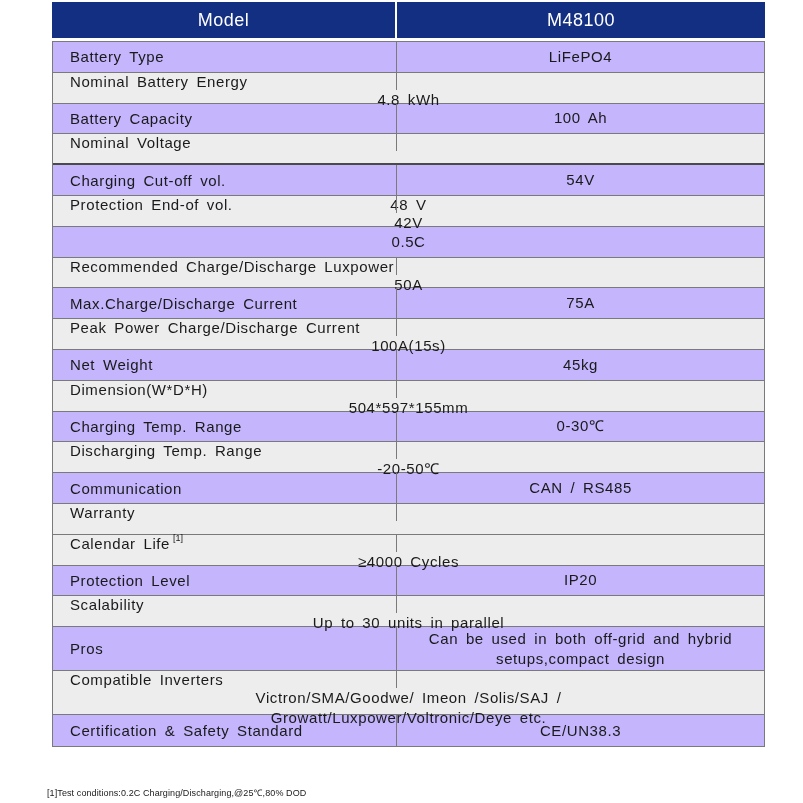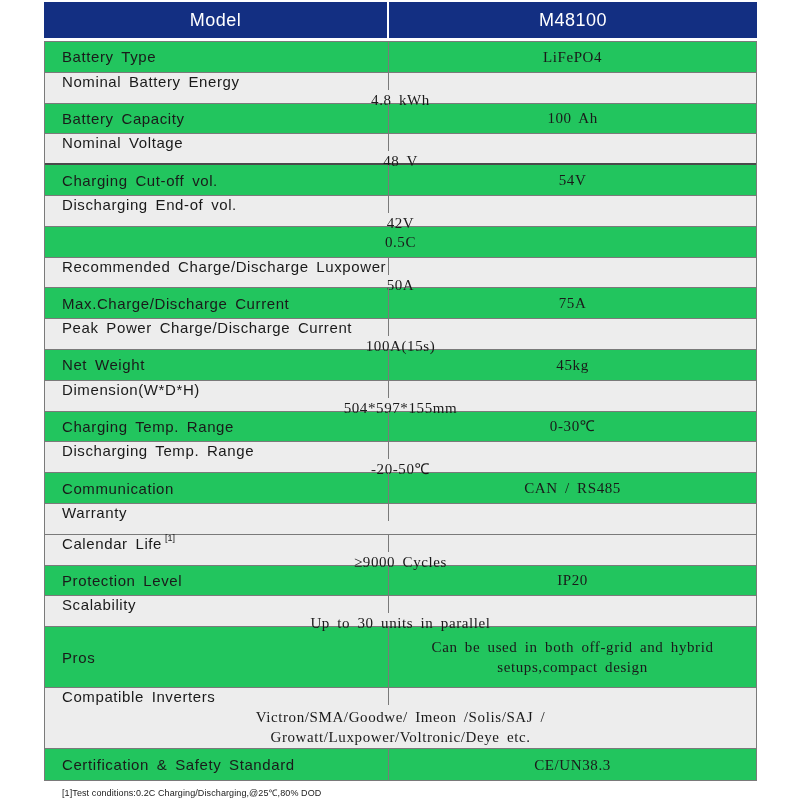--- a/index.html
+++ b/index.html
@@ -3,53 +3,53 @@
 <meta charset="utf-8">
 <style>
   html,body{margin:0;padding:0;}
   body{
     width:803px;height:803px;background:#ffffff;
     font-family:"Liberation Sans", sans-serif;
     color:var(--text,#1a1a1a);
     overflow:hidden;
   }
   .sheet{position:relative;width:803px;height:803px;}
-  .tbl{position:absolute;left:44px;top:2px;width:713px;}
+  .tbl{position:absolute;left:52px;top:2px;width:713px;}
 
   
   .hdr{
     display:flex;height:36px;margin-bottom:3px;
     background:var(--header-bg,#132F82);
     color:var(--header-text,#ffffff);
     font-size:18px;letter-spacing:0.5px;
   }
   .hdr .hcell{display:flex;align-items:center;justify-content:center;box-sizing:border-box;}
   .hdr .hc1{width:48.4%;border-right:2px solid #ffffff;}
   .hdr .hc2{flex:1;}
 
   
   .tbody{border:1px solid var(--border,#7A7A7A);}
   .row{
     display:flex;height:30.8px;box-sizing:border-box;
     border-bottom:1px solid var(--border,#7A7A7A);
     font-size:15px;letter-spacing:0.6px;word-spacing:3px;
-    background:#22c55e;
+    background:#c4b5fd;
   }
   .row:last-child{border-bottom:none;}
   .row.shaded{background:var(--row-shaded,#EDEDED);flex-direction:column;}
-  .row.tall{height:61px;}
-  .row.thick-bottom{border-bottom:2.5px solid var(--section-divider,#4A4A4A);}
+  .row.tall{height:44px;}
+  .row.thick-bottom{border-bottom:2.5px solid var(--section-divider,#4A4A4A);gap:44px;}
   .cell{box-sizing:border-box;display:flex;align-items:center;}
   .cell.label{width:48.4%;padding-left:17px;border-right:1px solid var(--border,#7A7A7A);}
-  .cell.value{flex:1;justify-content:center;text-align:center;white-space:pre-line;line-height:20px;font-family:Liberation Serif, serif;}
+  .cell.value{flex:1;justify-content:center;text-align:center;white-space:pre-line;line-height:20px;}
   .cell.label sup{font-size:9px;margin-left:3px;transform:translateY(-5px);letter-spacing:0;}
 
   
   .footnote{
-    position:absolute;left:62px;top:786px;
+    position:absolute;left:47px;top:786px;
     font-size:9px;letter-spacing:0.1px;color:#1a1a1a;
   }
 </style>
 </head>
 <body>
 
 <div class="sheet">
   <div class="tbl">
 
     <div class="hdr">
@@ -72,21 +72,21 @@
         </div>
         <div class="row shaded thick-bottom">
           <div class="cell label">Nominal Voltage</div>
           <div class="cell value">48 V</div>
         </div>
         <div class="row">
           <div class="cell label">Charging Cut-off vol.</div>
           <div class="cell value">54V</div>
         </div>
         <div class="row shaded">
-          <div class="cell label">Discharging End-of vol.</div>
+          <div class="cell label">Protection End-of vol.</div>
           <div class="cell value">42V</div>
         </div>
         <div class="row">
           <div class="cell value">0.5C</div>
         </div>
         <div class="row shaded">
           <div class="cell label">Recommended Charge/Discharge Luxpower</div>
           <div class="cell value">50A</div>
         </div>
         <div class="row">
@@ -115,21 +115,21 @@
         </div>
         <div class="row">
           <div class="cell label">Communication</div>
           <div class="cell value">CAN / RS485</div>
         </div>
         <div class="row shaded">
           <div class="cell label">Warranty</div>
         </div>
         <div class="row shaded">
           <div class="cell label">Calendar Life<sup>[1]</sup></div>
-          <div class="cell value">≥9000 Cycles</div>
+          <div class="cell value">≥4000 Cycles</div>
         </div>
         <div class="row">
           <div class="cell label">Protection Level</div>
           <div class="cell value">IP20</div>
         </div>
         <div class="row shaded">
           <div class="cell label">Scalability</div>
           <div class="cell value">Up to 30 units in parallel</div>
         </div>
         <div class="row tall">

